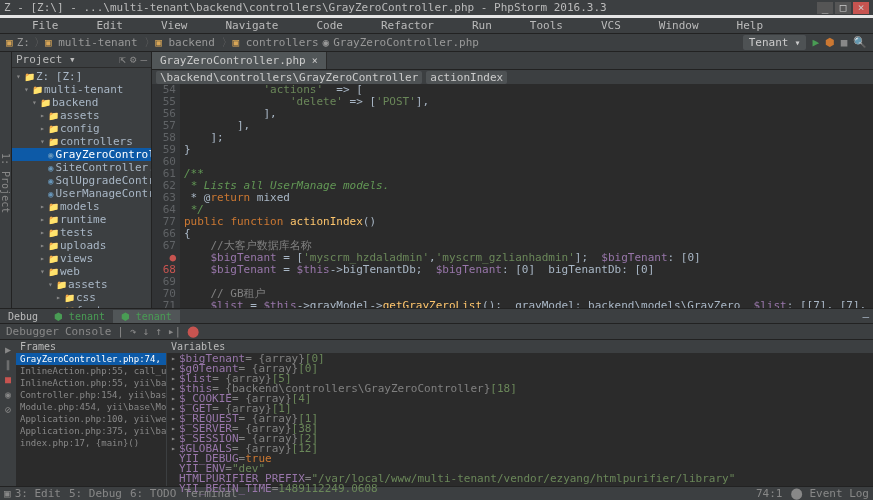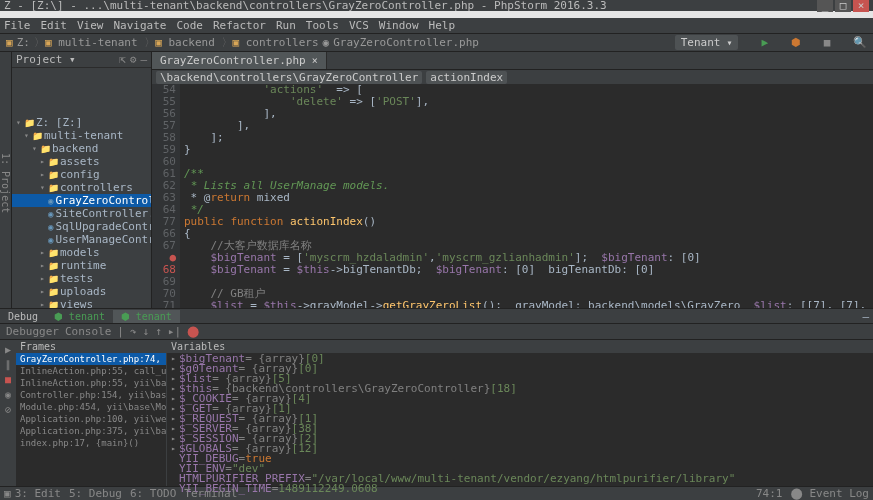--- a/index.html
+++ b/index.html
@@ -1,34 +1,34 @@
 <!DOCTYPE html>
 <html><head>
 <meta charset="utf-8">
 <style>
 *{margin:0;padding:0;box-sizing:border-box;font-family:Consolas,monospace;font-size:11px;}
 body{background:#2b2b2b;color:#a9b7c6;width:873px;height:500px;overflow:hidden;}
-.titlebar{height:18px;background:#3c3f41;display:flex;align-items:center;padding:0 4px;color:#bbb;font-size:10px;border-bottom:7px solid #e5e5e5;}
+.titlebar{height:18px;background:#3c3f41;display:flex;align-items:center;padding:0 4px;color:#bbb;font-size:10px;border-bottom:3px solid #e5e5e5;}
 .titlebar .winbtns{margin-left:auto;display:flex;gap:2px;}
 .titlebar .winbtn{width:16px;height:12px;background:#555;display:flex;align-items:center;justify-content:center;color:#ccc;}
 .titlebar .winbtn.close{background:#c75450;}
 .menubar{height:16px;background:#3c3f41;display:flex;align-items:center;padding:0 4px;gap:10px;color:#bbb;font-size:10px;border-bottom:1px solid #222;}
-.menubar span{cursor:pointer;}
+.menubar span{cursor:pointer;margin-left:28px;}
 .toolbar{height:18px;background:#3c3f41;display:flex;align-items:center;padding:0 6px;gap:4px;border-bottom:1px solid #222;}
 .crumb{display:flex;align-items:center;gap:4px;color:#999;font-size:10px;}
 .crumb .sep{color:#666;}
 .crumb .fld{color:#d8a657;}
-.toolbar .right{margin-left:auto;display:flex;align-items:center;gap:23px;}
+.toolbar .right{margin-left:auto;display:flex;align-items:center;gap:6px;}
 .runcfg{background:#4e5254;padding:1px 6px;border-radius:2px;color:#ccc;font-size:10px;}
 .tbtn{color:#888;}
 .play{color:#499c54;}
 .bug{color:#cc7832;}
 .main{display:flex;height:256px;}
 .leftstrip{width:16px;background:#3c3f41;border-right:1px solid #222;writing-mode:vertical-rl;text-align:center;padding-top:6px;color:#888;font-size:10px;}
-.projpanel{width:140px;background:#3c3f41;border-right:1px solid #222;display:flex;flex-direction:column;gap:46px;}
+.projpanel{width:140px;background:#3c3f41;border-right:1px solid #222;display:flex;flex-direction:column;}
 .projhdr{height:16px;display:flex;align-items:center;padding:0 4px;color:#bbb;font-size:10px;border-bottom:1px solid #2b2b2b;}
 .projhdr .icons{margin-left:auto;display:flex;gap:4px;color:#888;}
 .tree{overflow:auto;flex:1;padding:2px 0;}
 .tn{display:flex;align-items:center;height:13px;padding-left:4px;white-space:nowrap;color:#a9b7c6;}
 .tn .ar{width:8px;color:#888;font-size:8px;}
 .tn .ic{width:10px;margin-right:2px;font-size:9px;}
 .tn.sel{background:#0d5aa7;color:#fff;}
 .fldico{color:#d8a657;}
 .phpico{color:#6897bb;}
 .editor{flex:1;display:flex;flex-direction:column;background:#2b2b2b;}

